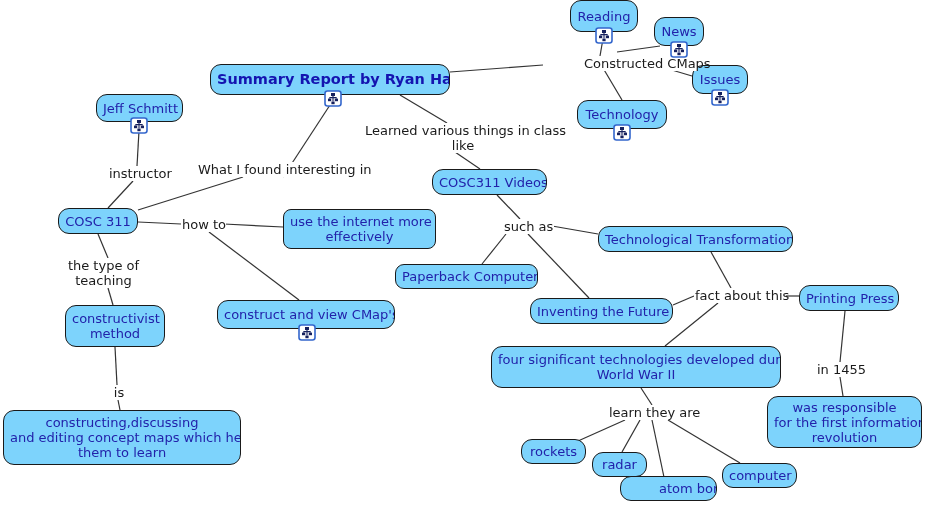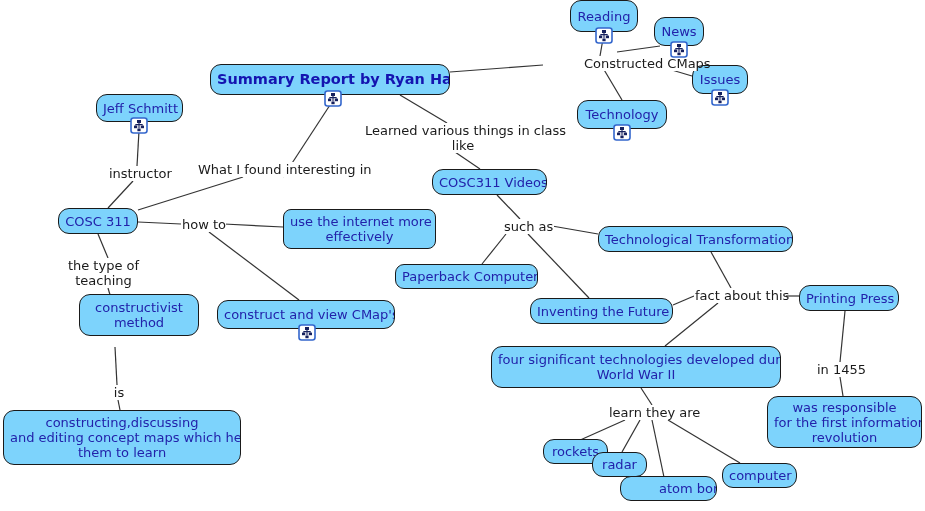--- a/index.html
+++ b/index.html
@@ -161,42 +161,42 @@
           <rect x="10.8" y="8.6" width="3.2" height="2.6" fill="#16205e"></rect>
           <rect x="7.4" y="11.6" width="3.2" height="2.6" fill="#16205e"></rect>
           <path d="M9 6 L9 7.6 M5.6 7.6 L12.4 7.6 M5.6 7.6 L5.6 8.6 M12.4 7.6 L12.4 8.6 M9 7.6 L9 11.6" stroke="#16205e" stroke-width="1.1" fill="none"></path>
         </svg></div>
       <div class="node" style="left: 432px; top: 169px; width: 115px; height: 26px;"><span class="node-text">COSC311 Videos</span></div>
       <div class="node" style="left: 58px; top: 208px; width: 80px; height: 26px;"><span class="node-text">COSC 311</span></div>
       <div class="node" style="left: 283px; top: 209px; width: 153px; height: 40px; border-radius: 8px;"><span class="node-text">use the internet more
 effectively</span></div>
       <div class="node" style="left: 598px; top: 226px; width: 195px; height: 26px;"><span class="node-text">Technological Transformation</span></div>
       <div class="node" style="left: 395px; top: 264px; width: 143px; height: 25px; border-radius: 9px;"><span class="node-text">Paperback Computer</span></div>
-      <div class="node" style="left: 65px; top: 294px; width: 120px; height: 42px; margin-left: 14px;"><span class="node-text">constructivist
+      <div class="node" style="left: 65px; top: 305px; width: 100px; height: 42px;"><span class="node-text">constructivist
 method</span></div>
       <div class="node" style="left: 530px; top: 298px; width: 143px; height: 26px;"><span class="node-text">Inventing the Future</span></div>
       <div class="node" style="left: 799px; top: 285px; width: 100px; height: 26px;"><span class="node-text">Printing Press</span></div>
       <div class="node" style="left: 217px; top: 300px; width: 178px; height: 29px;"><span class="node-text">construct and view CMap's</span></div>
       <div class="cmap-icon" style="left: 298px; top: 324px;"><svg viewBox="0 0 18 17" width="18" height="17">
           <rect x="1" y="1" width="16" height="15" rx="2.5" fill="#ffffff" stroke="#3366cc" stroke-width="1.6"></rect>
           <rect x="7" y="3" width="4" height="3" fill="#16205e"></rect>
           <rect x="4" y="8.6" width="3.2" height="2.6" fill="#16205e"></rect>
           <rect x="10.8" y="8.6" width="3.2" height="2.6" fill="#16205e"></rect>
           <rect x="7.4" y="11.6" width="3.2" height="2.6" fill="#16205e"></rect>
           <path d="M9 6 L9 7.6 M5.6 7.6 L12.4 7.6 M5.6 7.6 L5.6 8.6 M12.4 7.6 L12.4 8.6 M9 7.6 L9 11.6" stroke="#16205e" stroke-width="1.1" fill="none"></path>
         </svg></div>
       <div class="node" style="left: 491px; top: 346px; width: 290px; height: 42px;"><span class="node-text">four significant technologies developed during
 World War II</span></div>
       <div class="node" style="left: 767px; top: 396px; width: 155px; height: 52px;"><span class="node-text">was responsible
 for the first information
 revolution</span></div>
       <div class="node" style="left: 3px; top: 410px; width: 238px; height: 55px;"><span class="node-text">constructing,discussing
 and editing concept maps which help
 them to learn</span></div>
-      <div class="node" style="left: 543px; top: 439px; width: 65px; height: 25px;"><span class="node-text">rockets</span></div>
+      <div class="node" style="left: 521px; top: 439px; width: 65px; height: 25px;"><span class="node-text">rockets</span></div>
       <div class="node" style="left: 592px; top: 452px; width: 55px; height: 25px;"><span class="node-text">radar</span></div>
       <div class="node" style="left: 722px; top: 463px; width: 75px; height: 25px;"><span class="node-text">computer</span></div>
       <div class="node" style="left: 620px; top: 476px; width: 97px; height: 25px; padding-left: 38px;"><span class="node-text">atom bombs</span></div>
     </div>
   <div id="labels-layer">
       <div class="link-label" style="left: 563px; top: 56px; width: 112px; margin-left: 20px;">Constructed CMaps</div>
       <div class="link-label" style="left: 364px; top: 123px; width: 196px;">Learned various things in class
 like</div>
       <div class="link-label" style="left: 197px; top: 162px; width: 172px;">What I found interesting in</div>
       <div class="link-label" style="left: 108px; top: 166px; width: 58px;">instructor</div>

